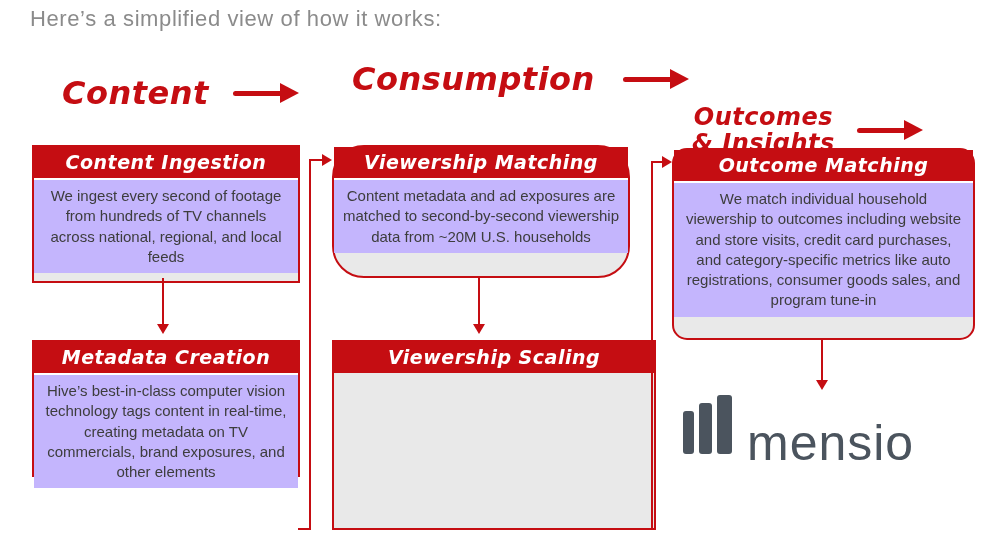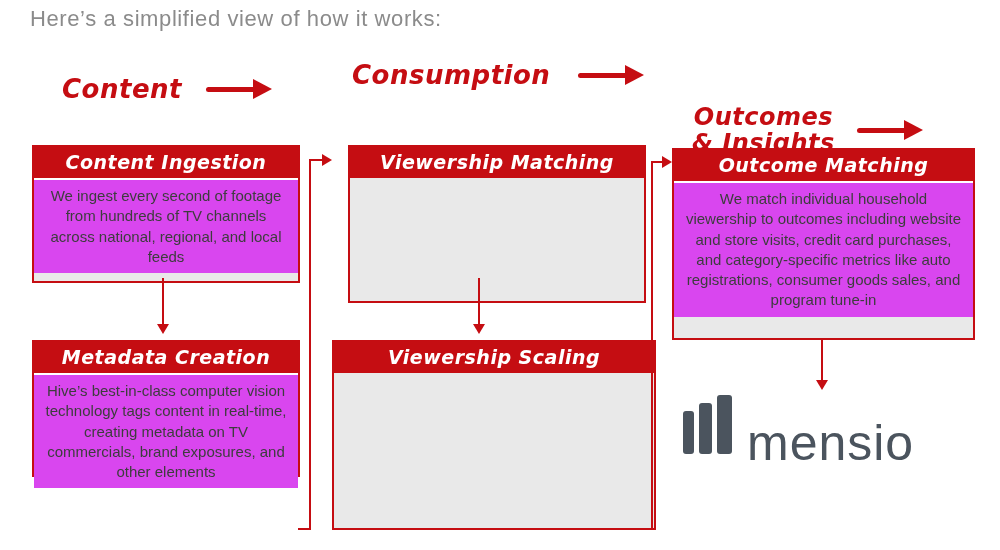--- a/index.html
+++ b/index.html
@@ -6,34 +6,34 @@
   #stage{position:relative;width:1000px;height:550px;background:#ffffff;overflow:hidden;
          font-family:"Liberation Sans",sans-serif;}
 
   
   .page-title{position:absolute;left:30px;top:6px;font-size:22px;font-weight:300;
               color:#8b8b8b;letter-spacing:0.6px;}
 
   
   .stage-header{position:absolute;display:flex;align-items:center;}
   .stage-label{color:#c50d12;font-family:"DejaVu Sans",sans-serif;font-style:italic;
-               font-weight:bold;font-size:26px;letter-spacing:0.5px;white-space:nowrap;}
+               font-weight:bold;font-size:32px;letter-spacing:0.5px;white-space:nowrap;}
   .stage-label.two-line{font-size:24px;line-height:1.1;text-align:center;white-space:normal;}
   .harrow{position:relative;width:66px;height:20px;flex:0 0 auto;}
   .harrow .bar{position:absolute;left:0;top:8px;width:50px;height:5px;background:#c50d12;border-radius:3px;}
   .harrow .tip{position:absolute;left:47px;top:0;width:0;height:0;
                border-top:10px solid transparent;border-bottom:10px solid transparent;
                border-left:19px solid #c50d12;}
 
   
   .flow-box{position:absolute;border:2px solid #c50d12;box-sizing:border-box;background:#e9e9e9;}
   .box-title{background:#c50d12;color:#ffffff;text-align:center;
              font-family:"DejaVu Sans",sans-serif;font-style:italic;font-weight:bold;
              font-size:19px;letter-spacing:0.5px;padding:4px 0 5px 0;}
-  .box-body{background:#d946ef;border-top:2px solid #ffffff;color:#3d3d3d;
+  .box-body{background:#c4b5fd;border-top:2px solid #ffffff;color:#3d3d3d;
             text-align:center;font-size:15px;line-height:1.35;padding:6px 9px;}
 
   
   .seg{position:absolute;background:#c50d12;}
   .tri-right{position:absolute;width:0;height:0;border-top:6px solid transparent;
              border-bottom:6px solid transparent;border-left:10px solid #c50d12;}
   .tri-down{position:absolute;width:0;height:0;border-left:6px solid transparent;
             border-right:6px solid transparent;border-top:10px solid #c50d12;}
 
   
@@ -83,29 +83,30 @@
   <div class="flow-box" style="left:32px;top:145px;width:268px;height:138px;">
     <div class="box-title">Content Ingestion</div>
     <div class="box-body">We ingest every second of footage from hundreds of TV channels across national, regional, and local feeds</div>
   </div>
 
   <div class="flow-box" style="left:32px;top:340px;width:268px;height:137px;">
     <div class="box-title">Metadata Creation</div>
     <div class="box-body">Hive’s best-in-class computer vision technology tags content in real-time, creating metadata on TV commercials, brand exposures, and other elements</div>
   </div>
 
-  <div class="flow-box" style="left:348px;top:145px;width:298px;height:158px;">
+  <div class="flow-box" style="left:332px;top:145px;width:298px;height:133px;border-radius:32px;">
     <div class="box-title">Viewership Matching</div>
+    <div class="box-body">Content metadata and ad exposures are matched to second-by-second viewership data from ~20M U.S. households</div>
   </div>
 
   <div class="flow-box" style="left:332px;top:340px;width:324px;height:190px;">
     <div class="box-title">Viewership Scaling</div>
   </div>
 
-  <div class="flow-box" style="left:672px;top:148px;width:303px;height:192px;">
+  <div class="flow-box" style="left:672px;top:148px;width:303px;height:192px;border-radius:15px;">
     <div class="box-title">Outcome Matching</div>
     <div class="box-body">We match individual household viewership to outcomes including website and store visits, credit card purchases, and category-specific metrics like auto registrations, consumer goods sales, and program tune-in</div>
   </div>
 
   <div>
     <div class="seg" style="left:162px;top:278px;width:2px;height:46px;"></div>
     <div class="tri-down" style="left:157px;top:324px;"></div>
   </div>
   <div>
     <div class="seg" style="left:478px;top:278px;width:2px;height:46px;"></div>

